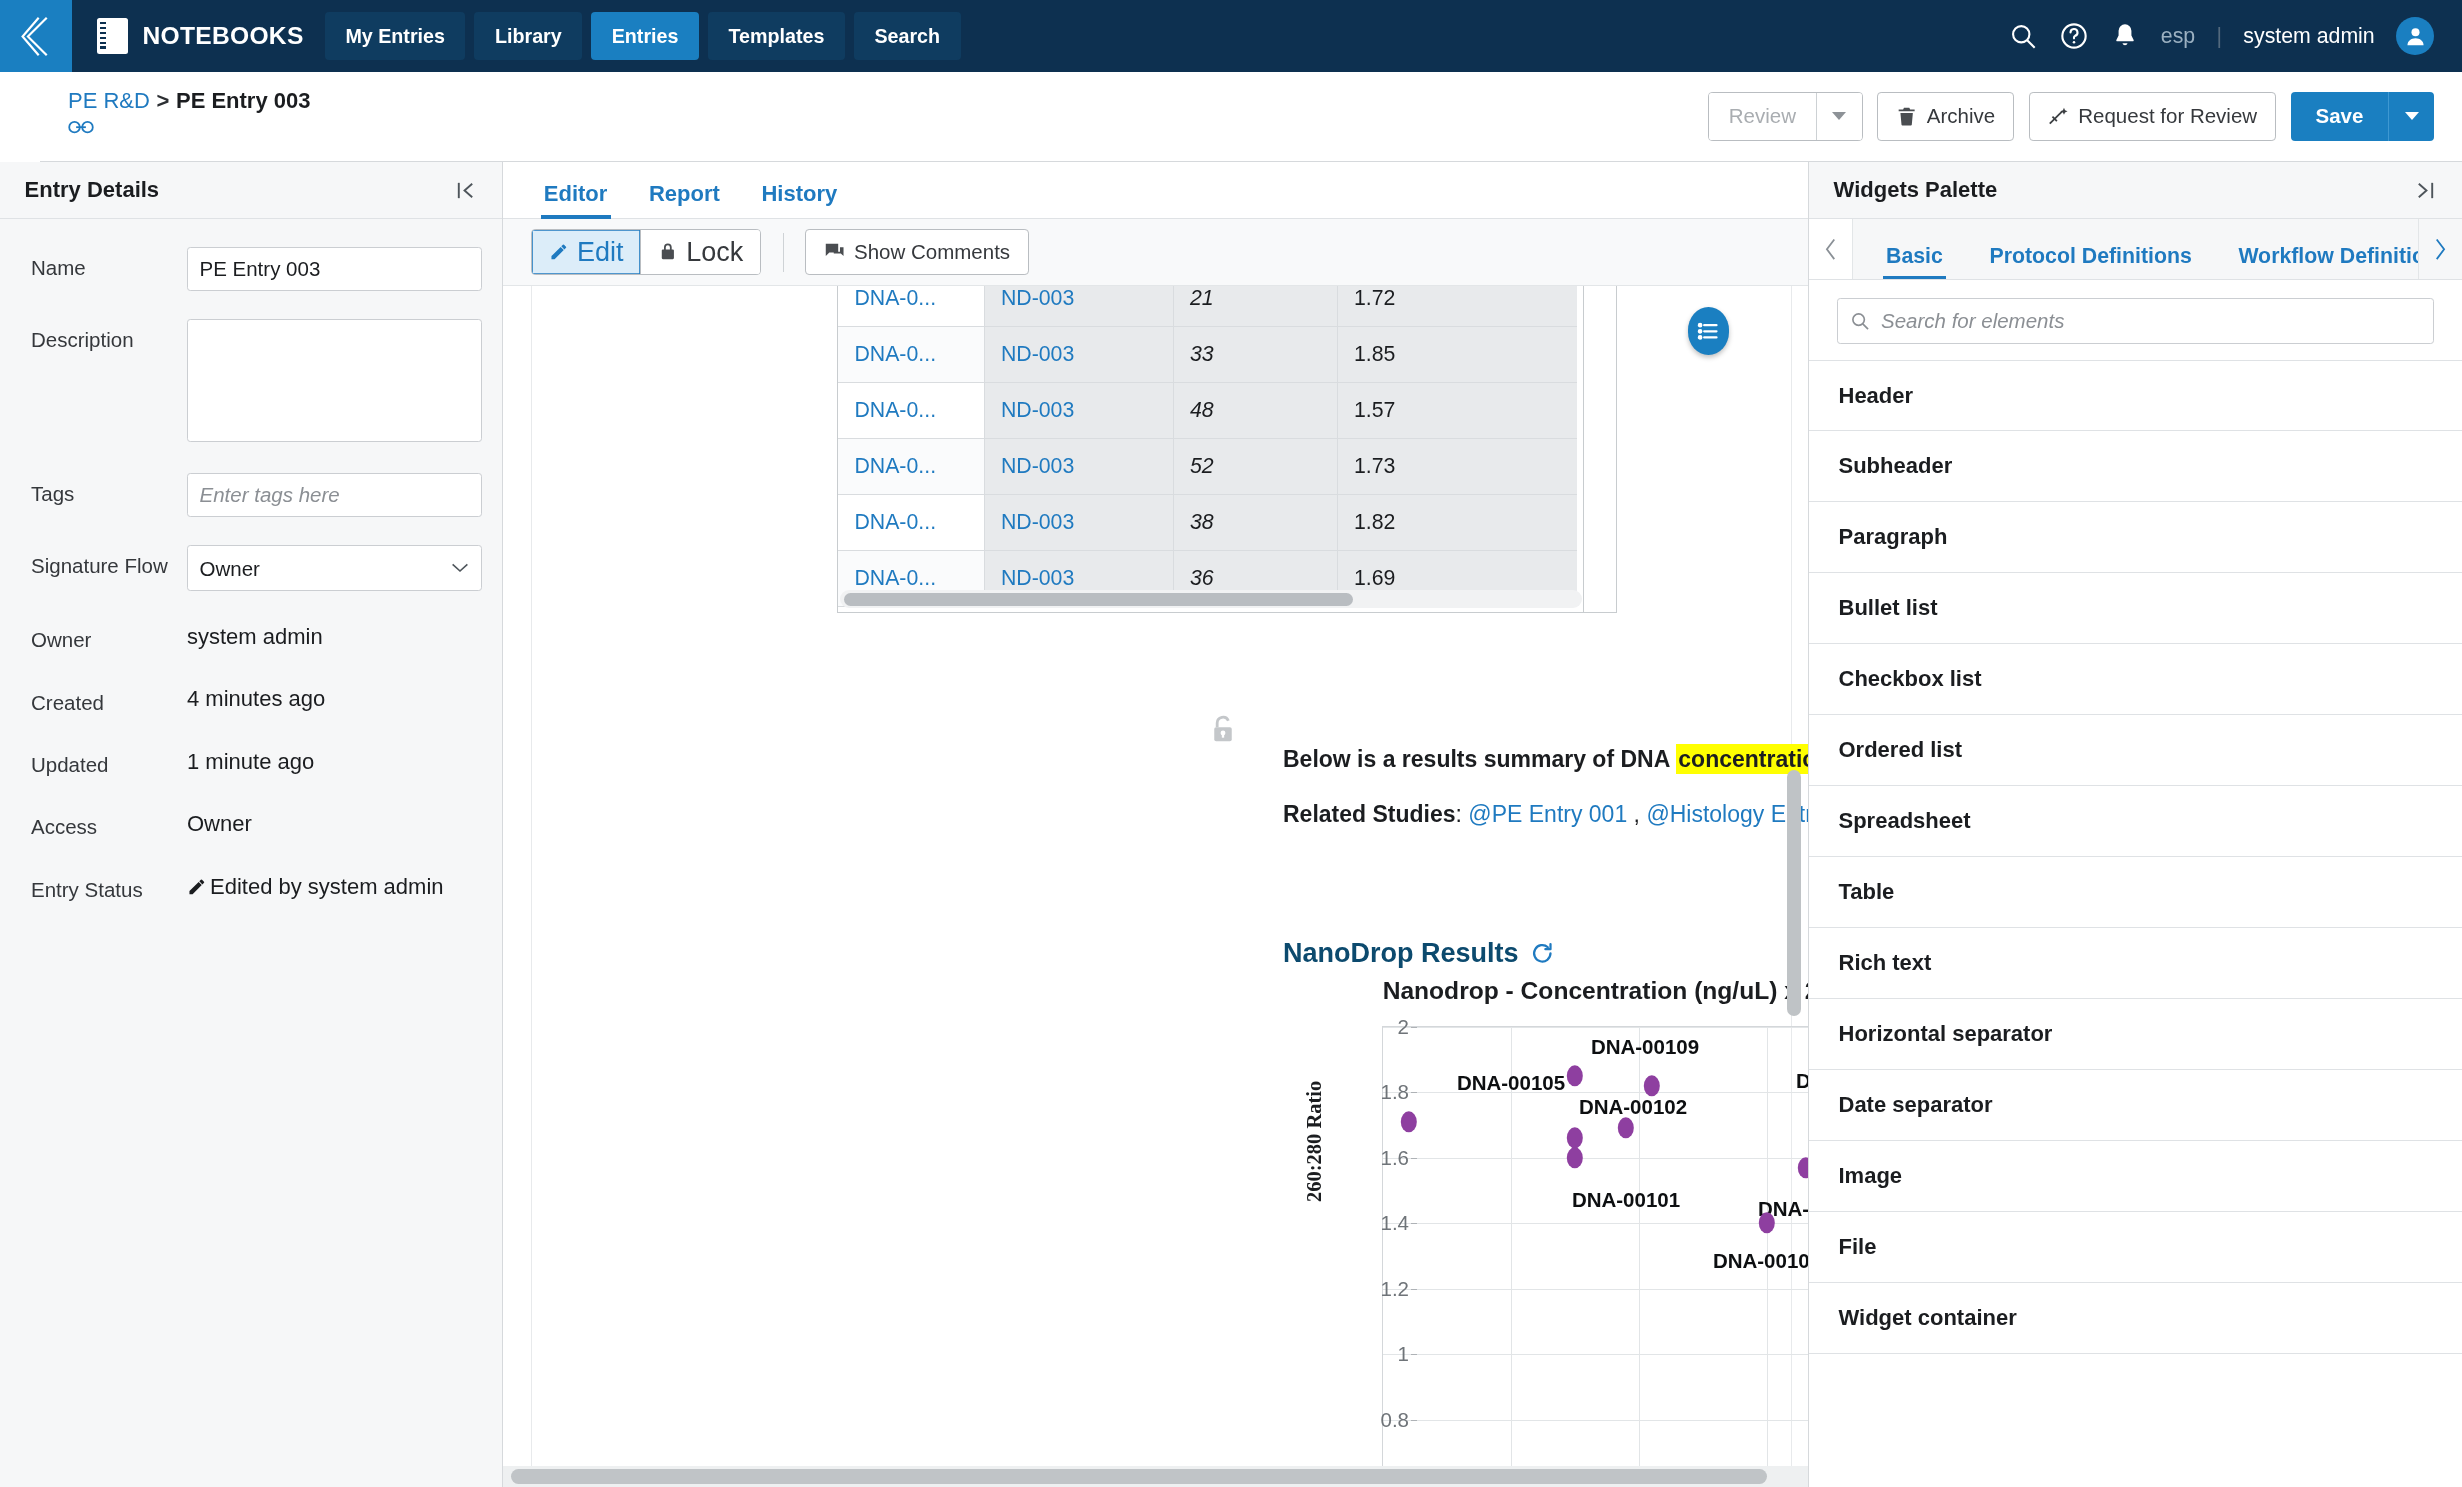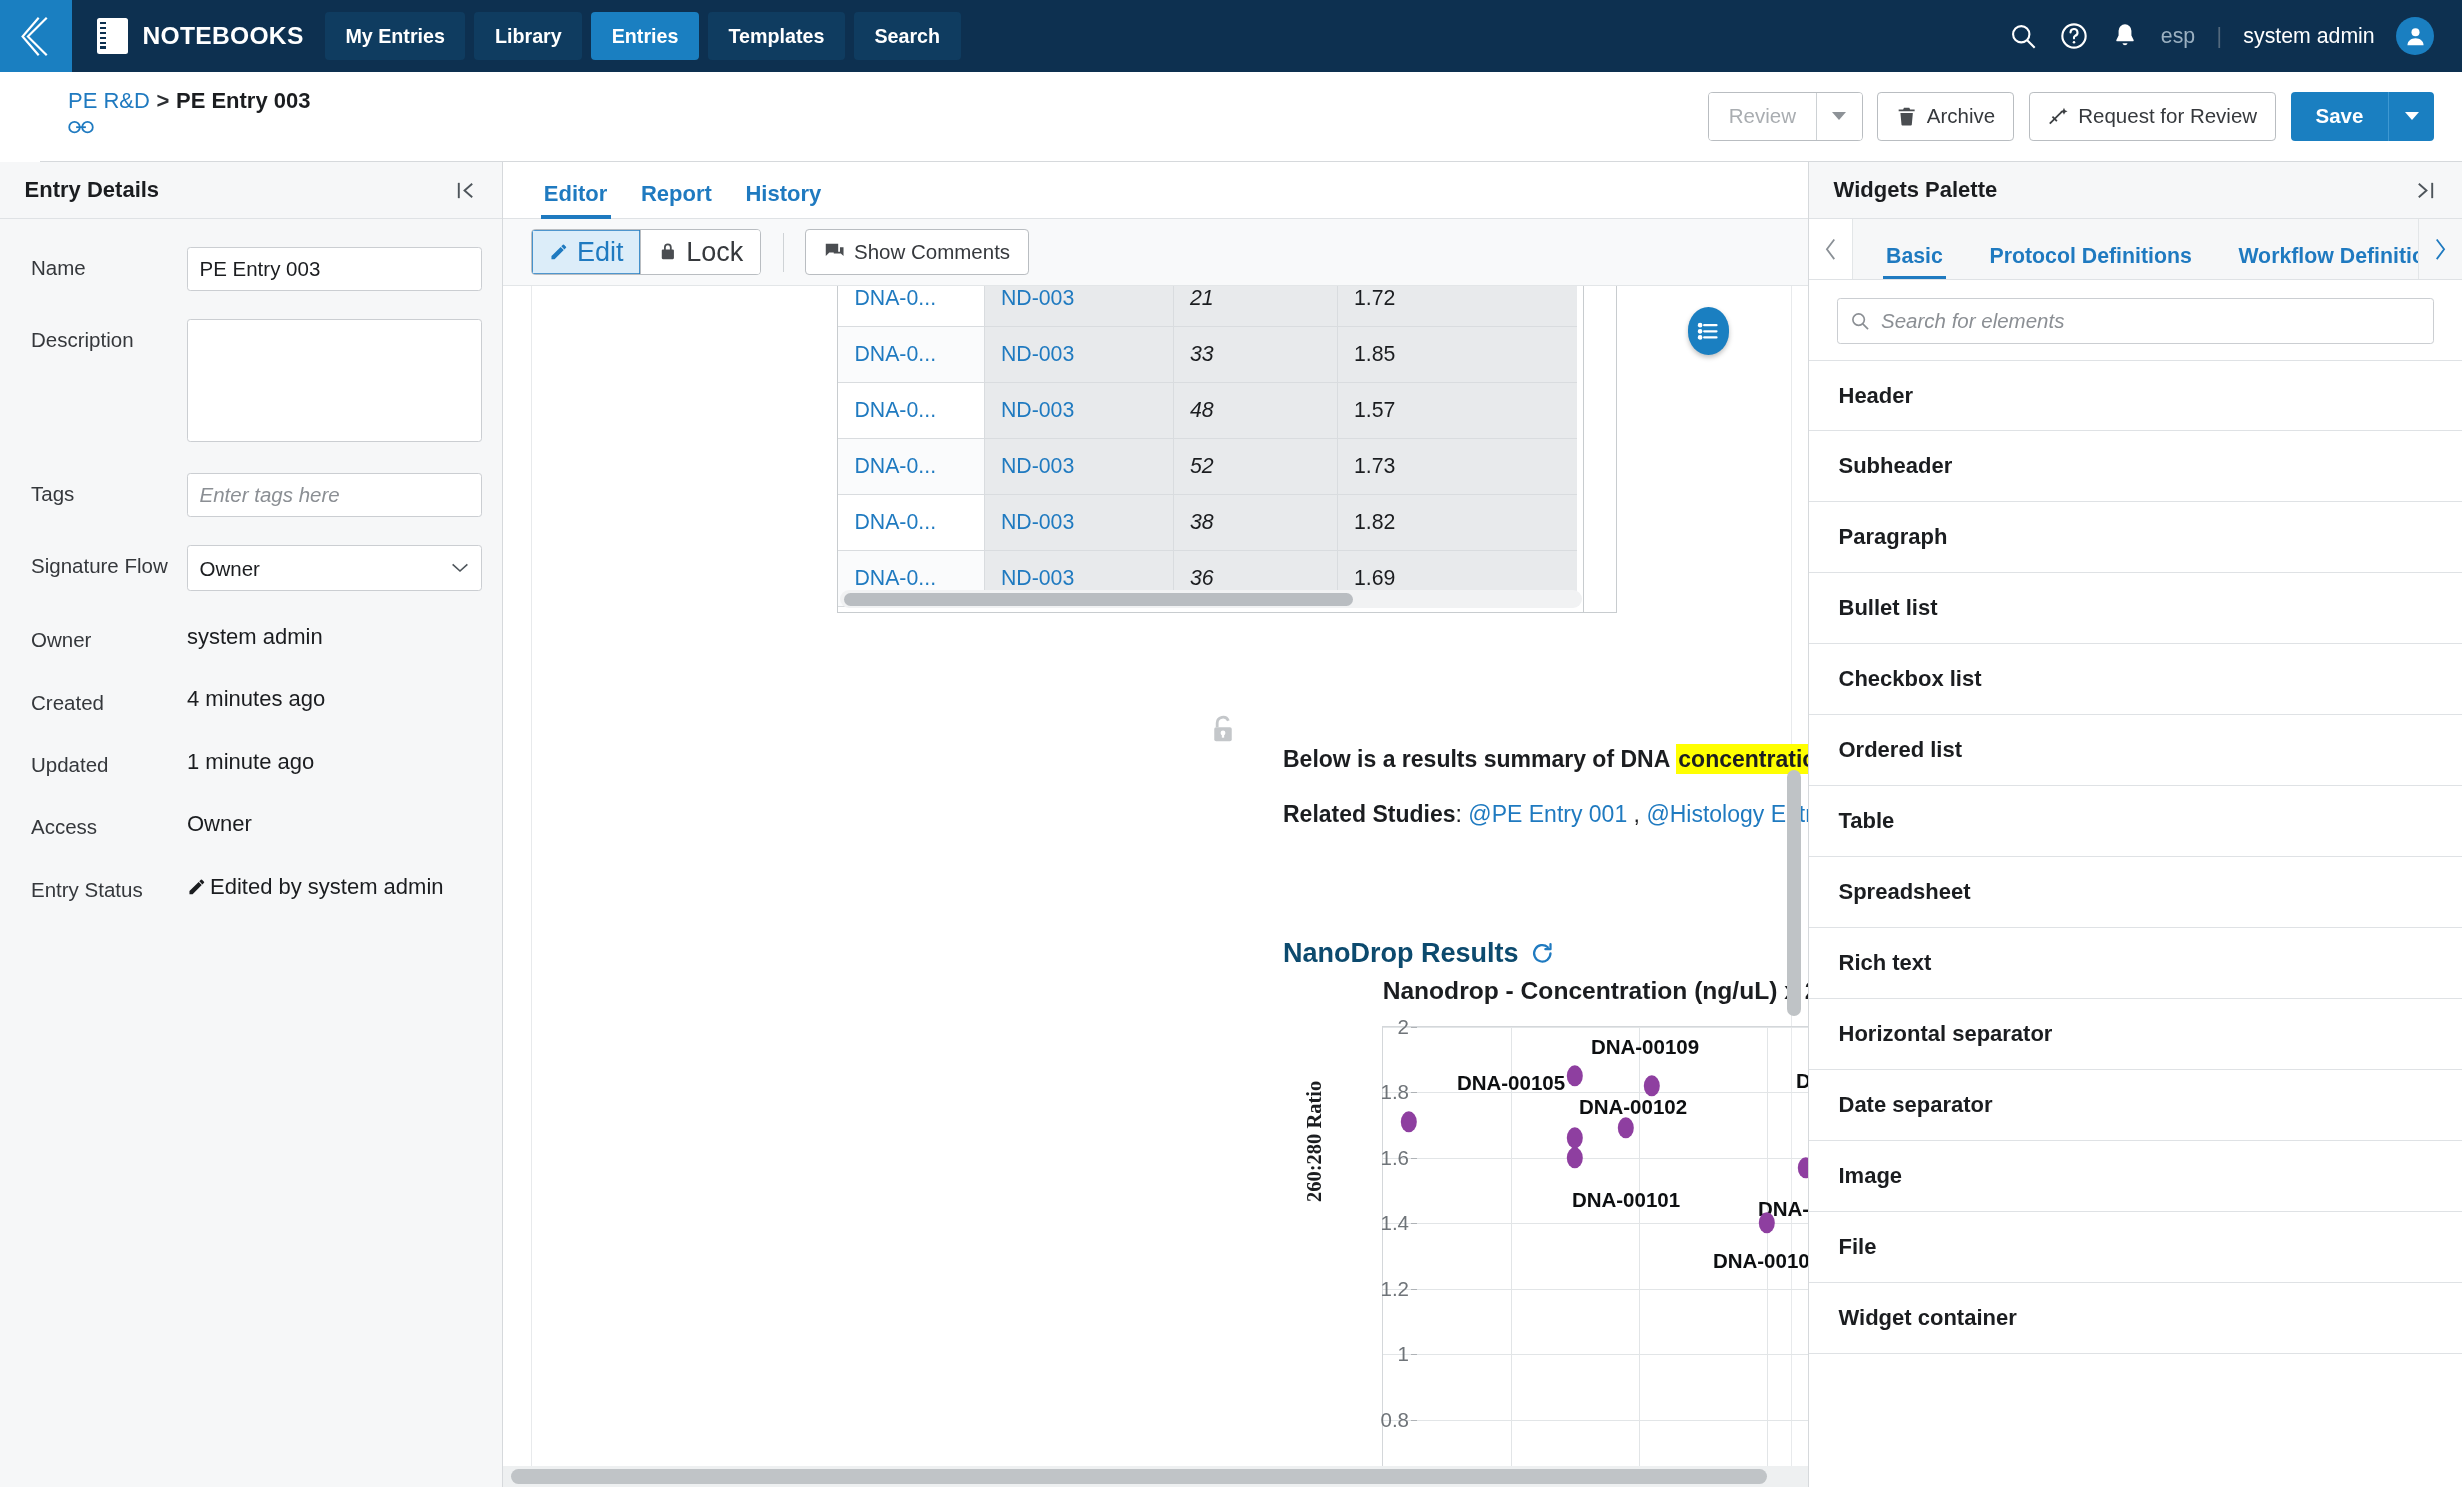--- a/index.html
+++ b/index.html
@@ -133,21 +133,21 @@
   .sel-chev { position:absolute; right:13px; top:16.4px; pointer-events:none; }
   .sel-chev svg { width:18px; height:11.5px; }
   .field-val { font-size:22px; color:#1b1d20; padding-top:4.9px; }
   .field-val.status { display:flex; align-items:center; gap:3.3px; }
   .field-val.status svg { width:19.7px; height:19.7px; }
 
   
   .center { flex:1 1 auto; display:flex; flex-direction:column; min-width:0; background:#fff;
     border-right:0.8px solid #d6d9dc; position:relative; }
   .ed-tabs {
-    height:57px; flex:0 0 57px; display:flex; align-items:flex-end; gap:4px;
+    height:57px; flex:0 0 57px; display:flex; align-items:flex-end; gap:12px;
     padding: 0 0 0 26px; border-bottom:0.8px solid #dfe2e5; background:#fff;
   }
   .ed-tab {
     font-size:22px; font-weight:700; color:#1f7ac0; padding: 0 14.8px 11.5px 14.8px;
     cursor:pointer; position:relative; white-space:nowrap;
   }
   .ed-tab.active::after {
     content:""; position:absolute; left:11.5px; right:11.5px; bottom:-0.8px; height:4.1px; background:#1f7ac0;
   }
   .ed-toolbar {
@@ -676,22 +676,22 @@
           <input placeholder="Search for elements" style="">
         </div>
       </div>
       <div class="wp-list">
         <div class="wp-item">Header</div>
         <div class="wp-item">Subheader</div>
         <div class="wp-item">Paragraph</div>
         <div class="wp-item">Bullet list</div>
         <div class="wp-item">Checkbox list</div>
         <div class="wp-item">Ordered list</div>
+        <div class="wp-item">Spreadsheet</div>
         <div class="wp-item">Table</div>
-        <div class="wp-item">Spreadsheet</div>
         <div class="wp-item">Rich text</div>
         <div class="wp-item">Horizontal separator</div>
         <div class="wp-item">Date separator</div>
         <div class="wp-item">Image</div>
         <div class="wp-item">File</div>
         <div class="wp-item">Widget container</div>
       </div>
     </div>
 
   </div>

